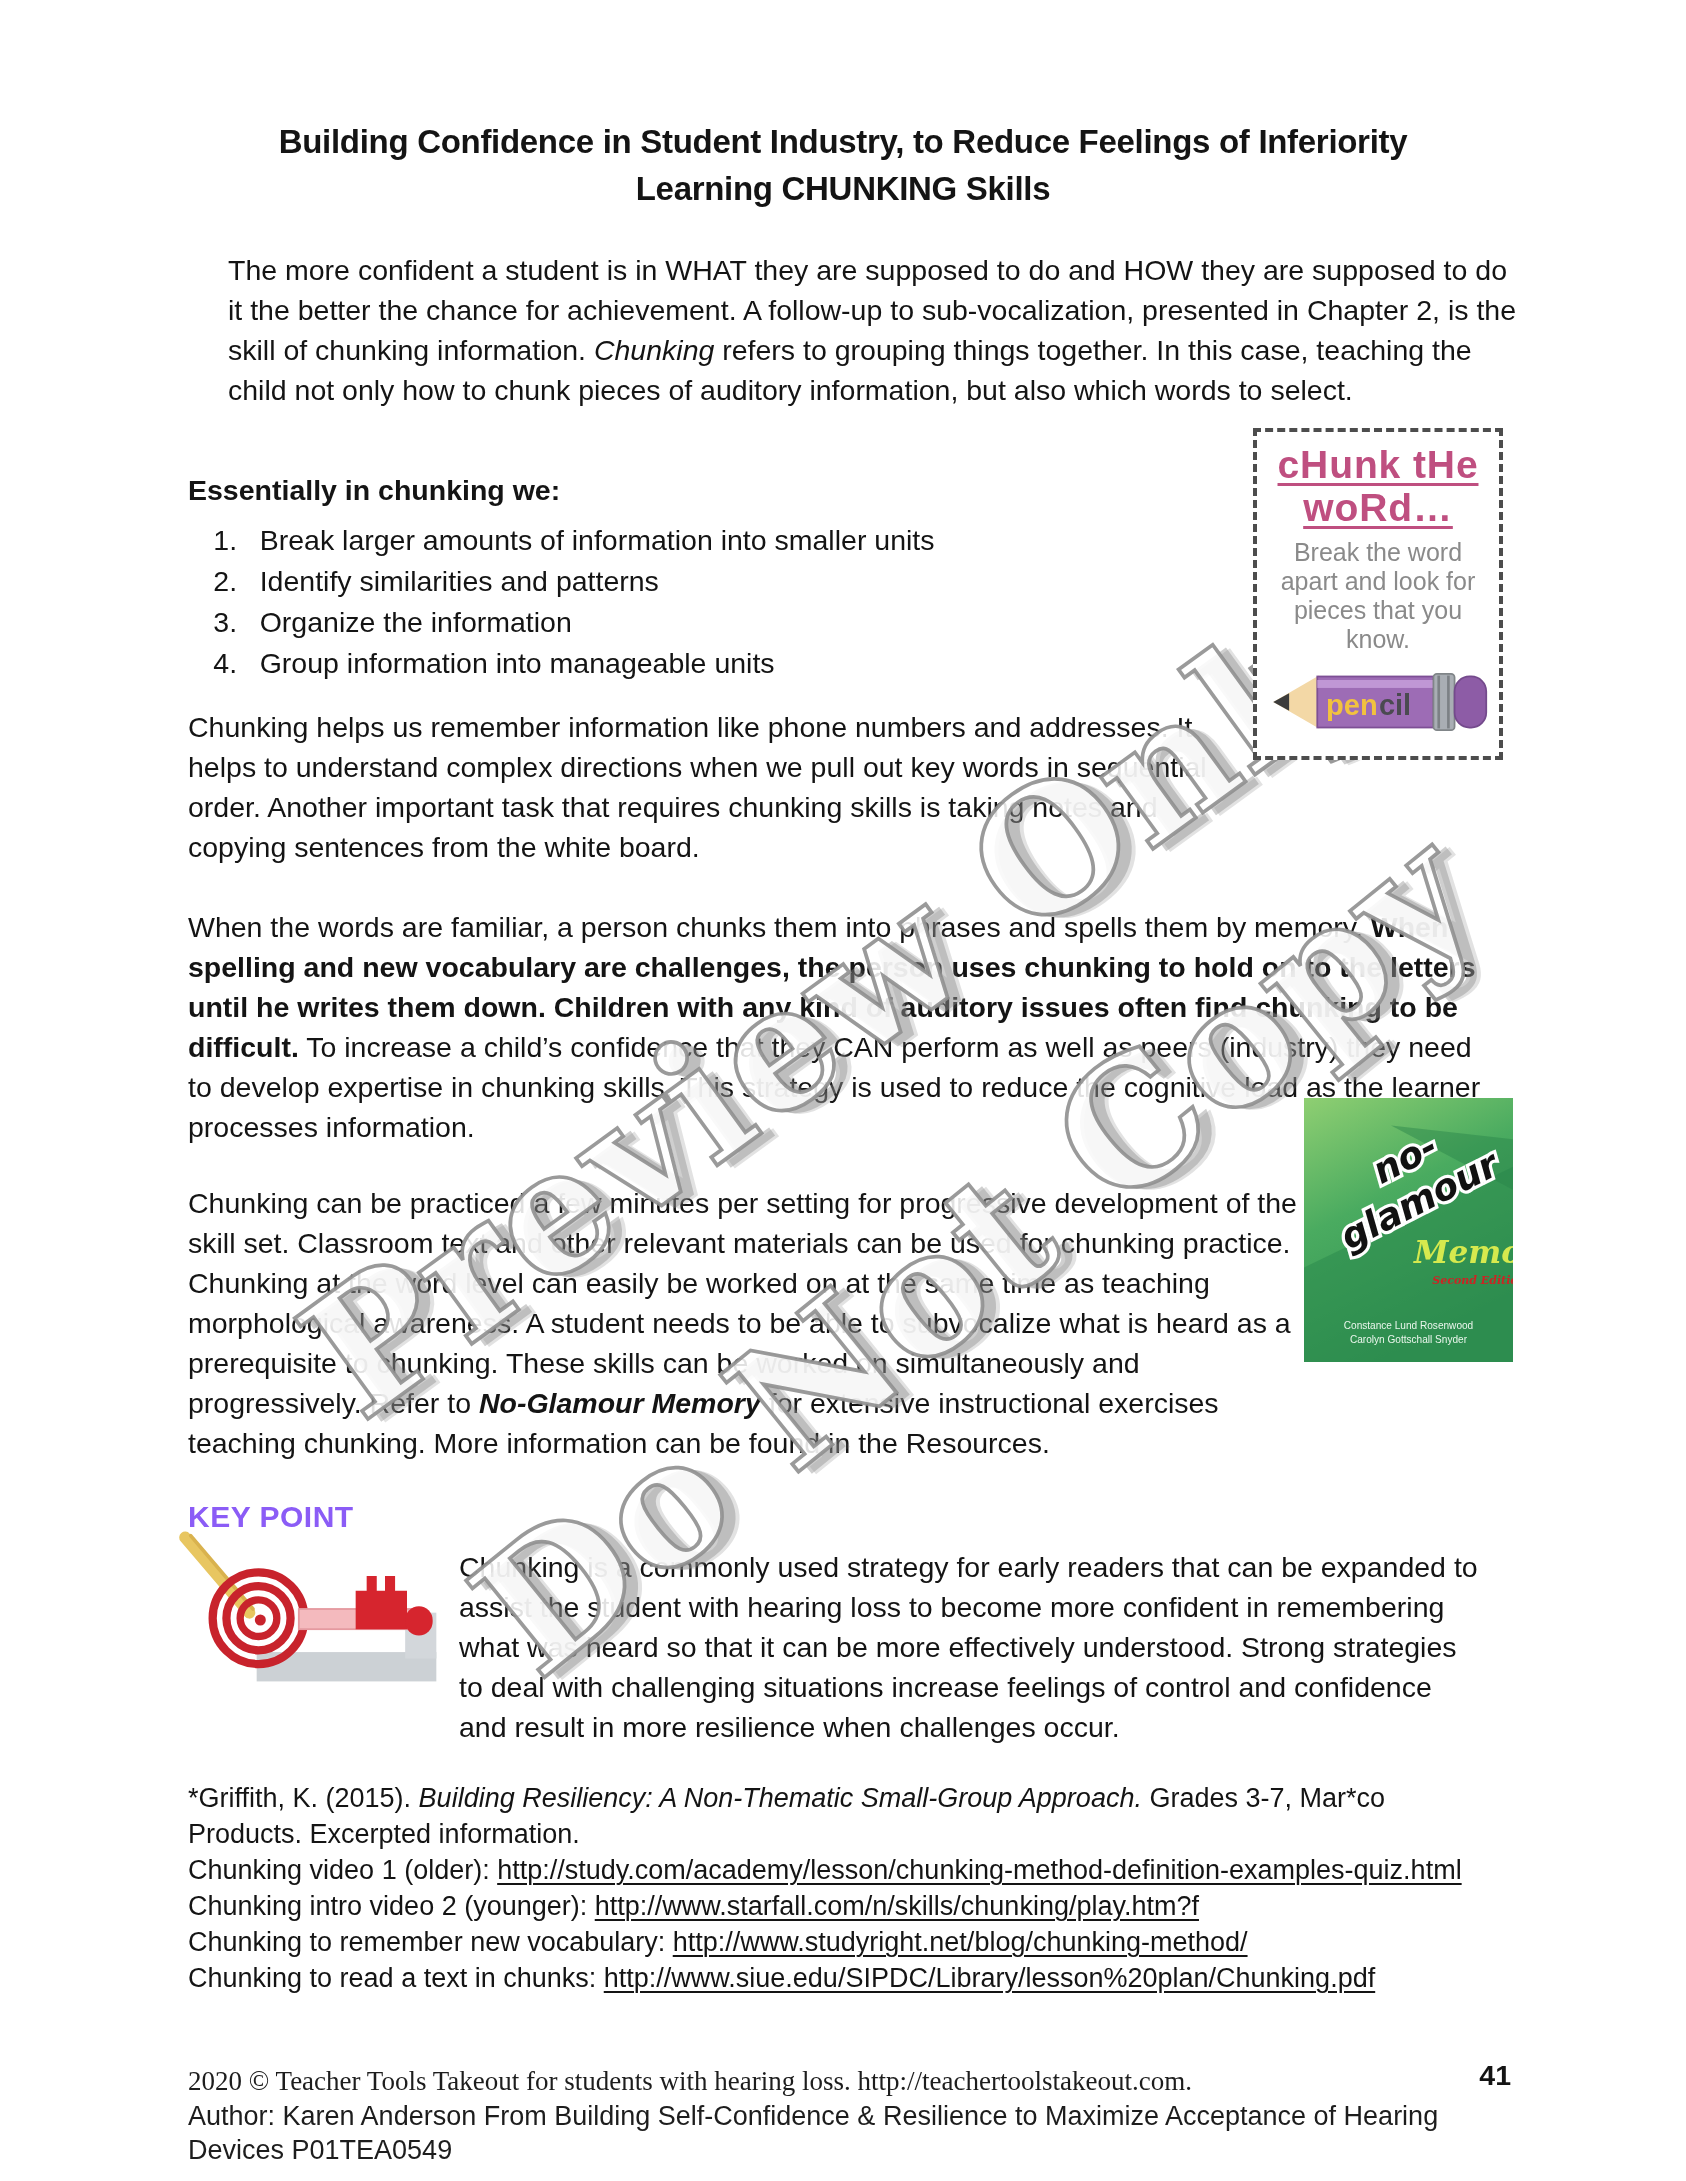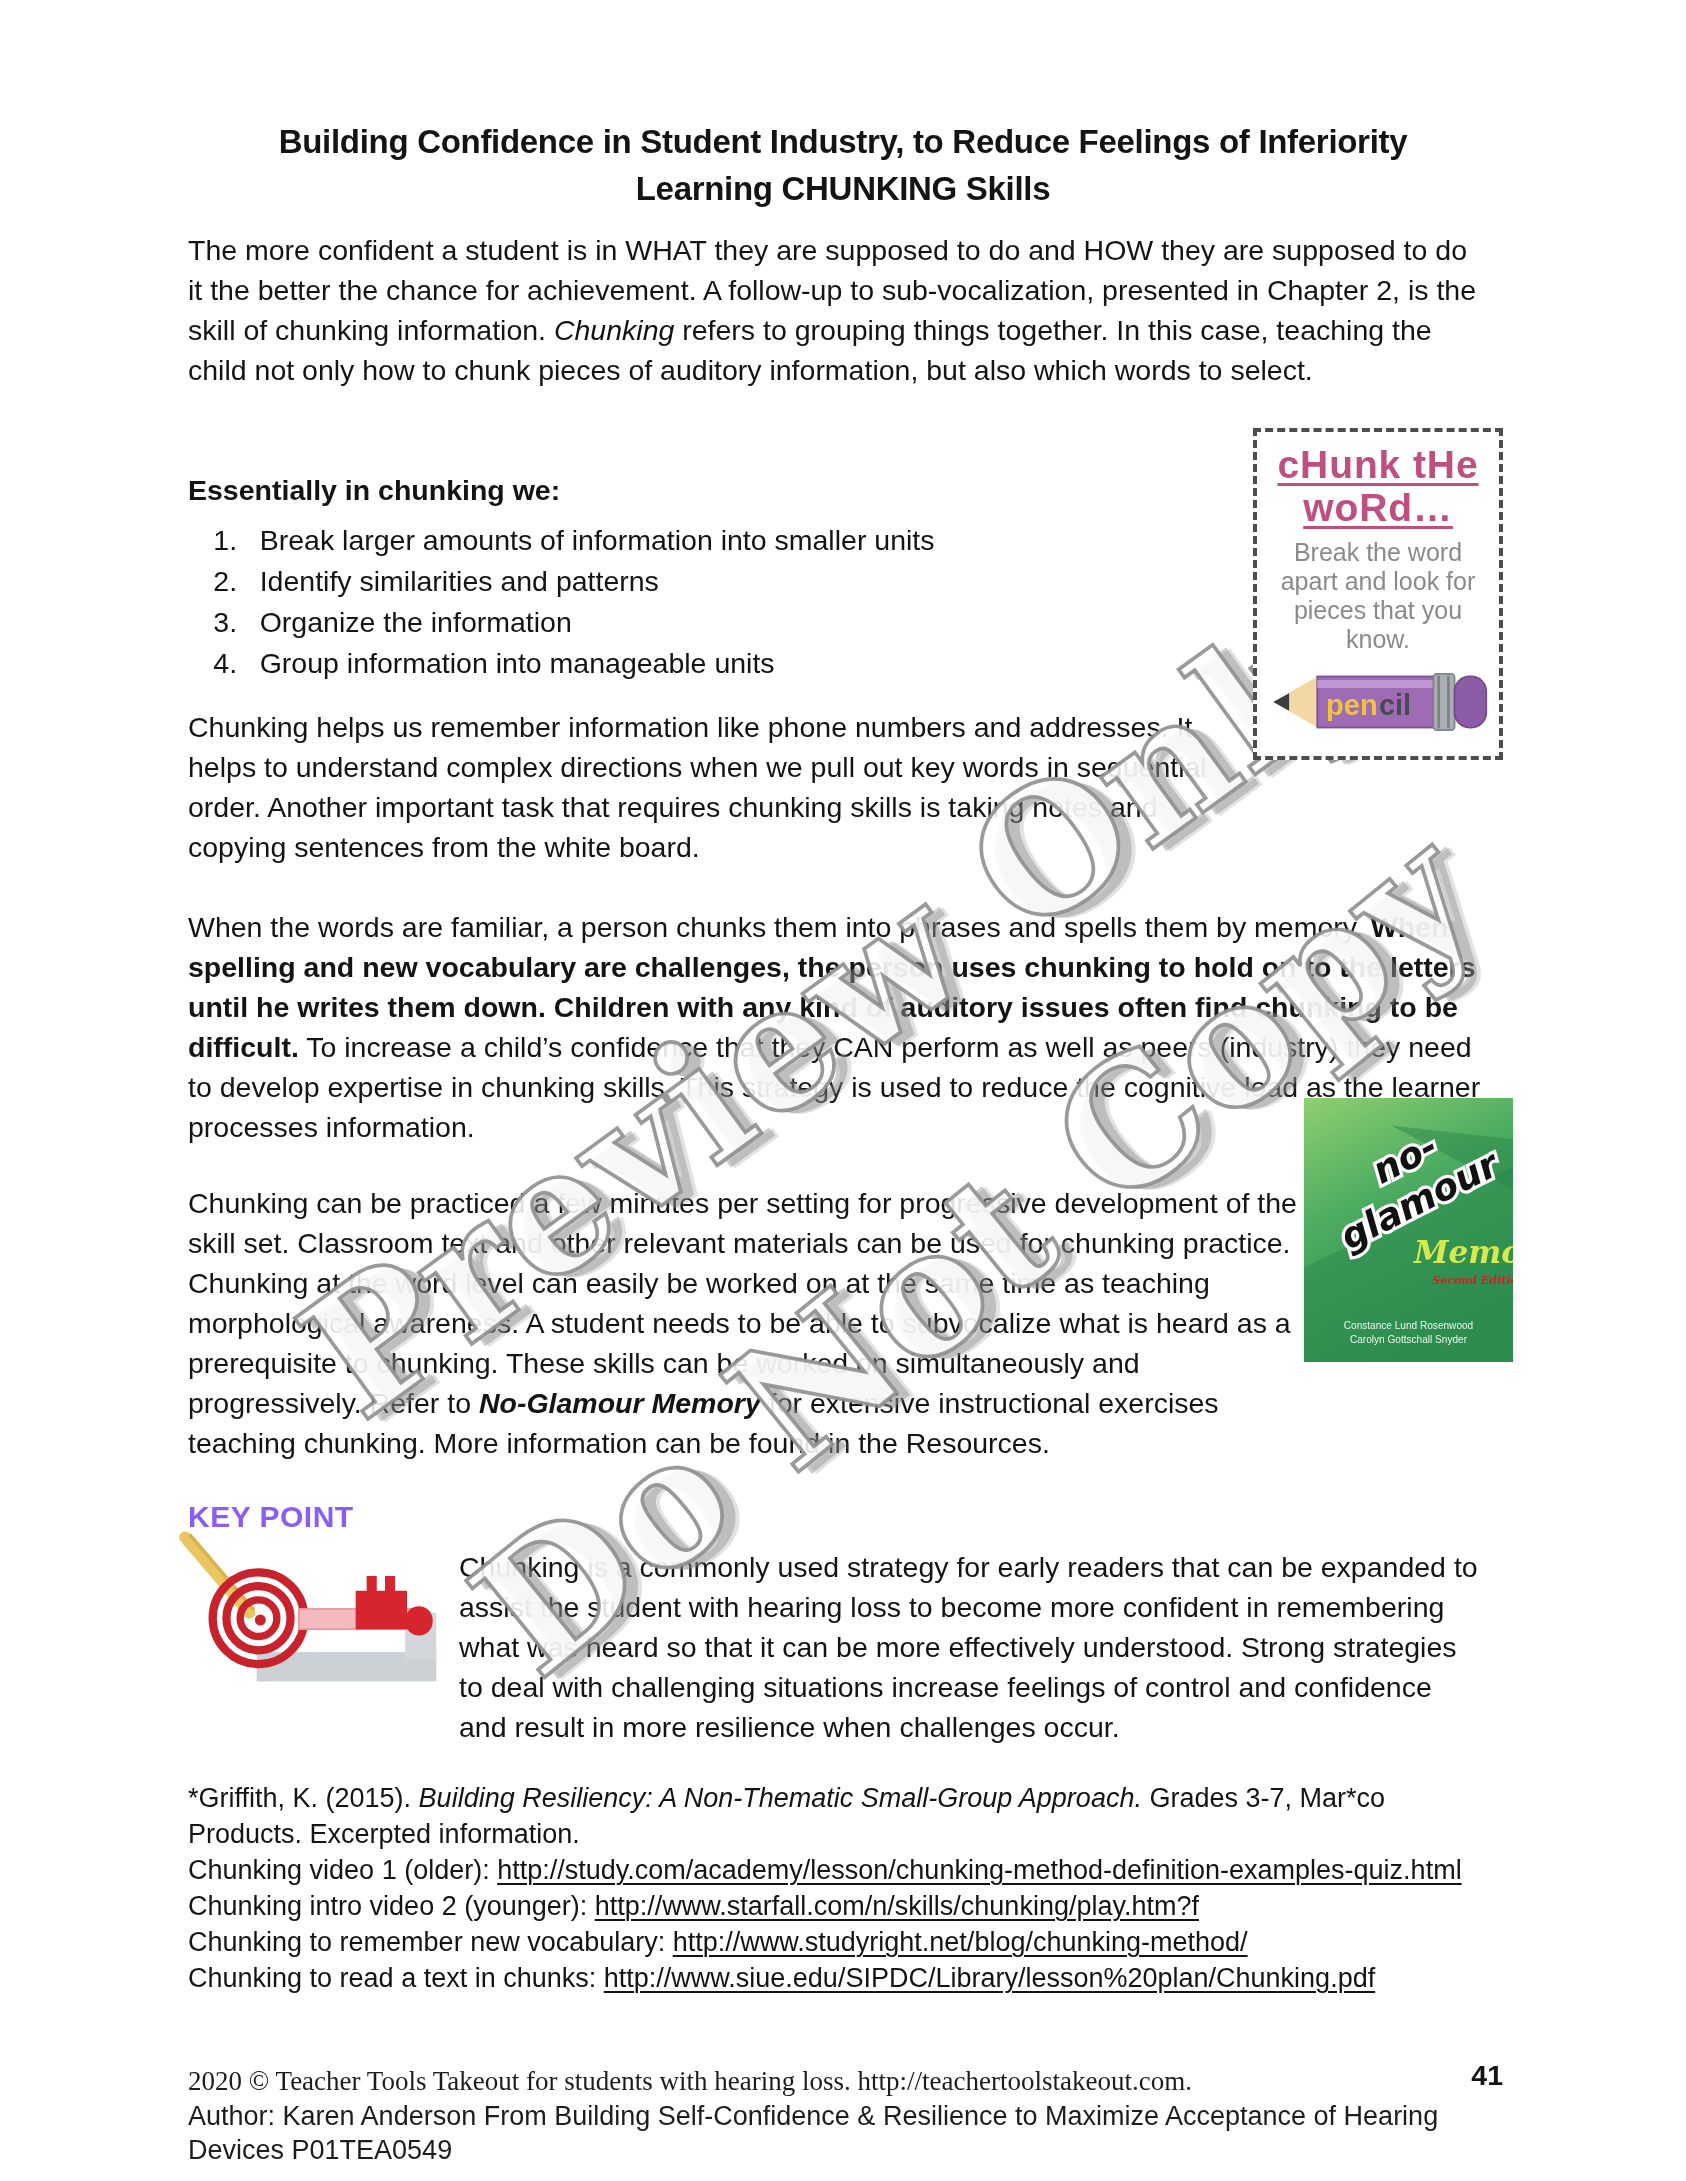--- a/index.html
+++ b/index.html
@@ -3,20 +3,21 @@
 <meta charset="utf-8">
 <style>
   html,body{margin:0;padding:0;background:#ffffff;}
   .page{
     position:relative;
     width:1580px;height:2182px;
     background:#ffffff;
     font-family:"Liberation Sans", sans-serif;
     color:#141414;
     overflow:hidden;
+    padding-left:8px;
   }
   .blk{position:absolute;left:188px;width:1297px;font-size:28.5px;line-height:40px;z-index:10;}
   .title{
     left:0;width:1686px;top:118px;text-align:center;
     font-size:33px;font-weight:bold;line-height:47px;letter-spacing:-0.3px;
   }
   .bold{font-weight:bold;}
   .ital{font-style:italic;}
   ol.steps{margin:0;padding-left:57px;}
   ol.steps li{padding-left:14.7px;line-height:41px;font-weight:normal;}
@@ -63,21 +64,21 @@
 </head>
 <body>
 
 <div class="page">
 
   <div class="blk title">
     <div>Building Confidence in Student Industry, to Reduce Feelings of Inferiority</div>
     <div>Learning CHUNKING Skills</div>
   </div>
 
-  <div class="blk para" style="top:230px;">
+  <div class="blk para" style="top:250px;margin-left:40px;">
     <span>The more confident a student is in WHAT they are supposed to do and HOW they are supposed to do it the better the chance for achievement. A follow-up to sub-vocalization, presented in Chapter 2, is the skill of chunking information. </span><span class="ital">Chunking</span><span> refers to grouping things together. In this case, teaching the child not only how to chunk pieces of auditory information, but also which words to select.</span>
   </div>
 
   <div class="blk bold" style="top:470px;">Essentially in chunking we:</div>
 
   <ol class="blk steps" style="top:520px;">
     <li>Break larger amounts of information into smaller units</li>
     <li>Identify similarities and patterns</li>
     <li>Organize the information</li>
     <li>Group information into manageable units</li>

